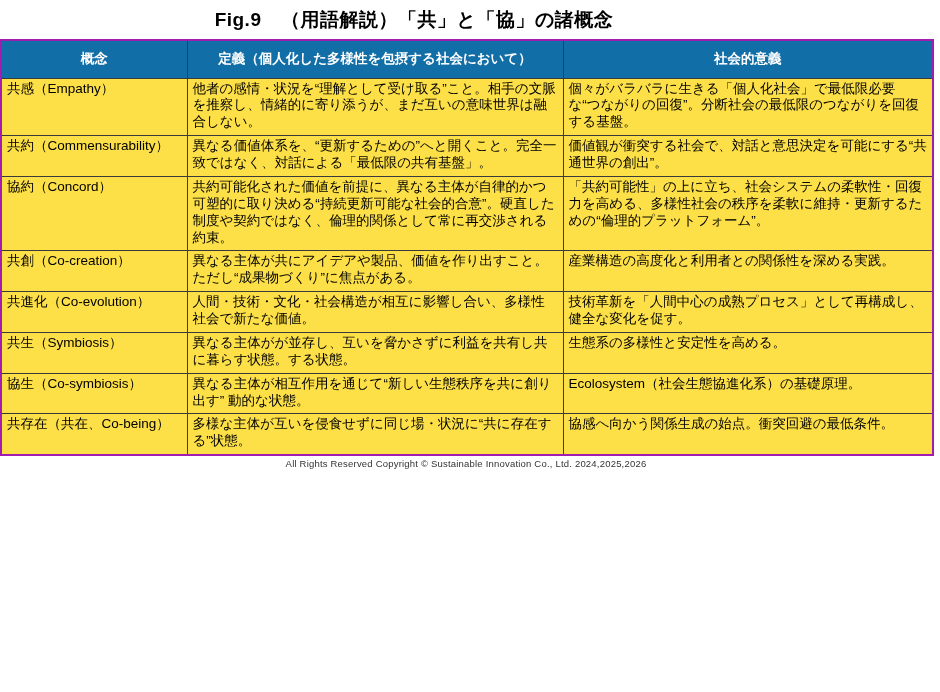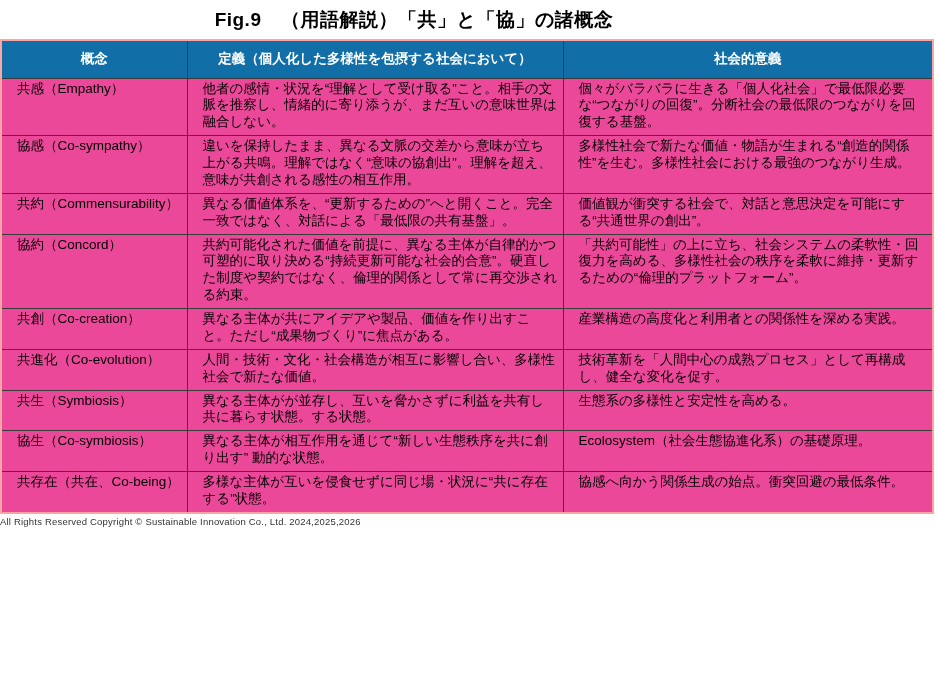--- a/index.html
+++ b/index.html
@@ -23,21 +23,21 @@
     font-weight: 600;
     color: #000000;
     padding-top: 7px;
     letter-spacing: 0.5px;
   }
   table.glossary {
     border-collapse: collapse;
     table-layout: fixed;
     width: 932px;
     margin: 6px auto 0 auto;
-    border: 2px solid #fca5a5;
+    border: 2px solid #a21caf;
   }
   table.glossary th, table.glossary td {
     border: 1px solid #3a3a3a;
     vertical-align: top;
     box-sizing: border-box;
     word-break: break-word;
   }
   table.glossary th {
     background: #116ea6;
     color: #ffffff;
@@ -45,30 +45,30 @@
     font-weight: bold;
     text-align: center;
     vertical-align: middle;
     height: 38px;
     padding: 2px 4px;
   }
   table.glossary td {
     font-size: 13.5px;
     line-height: 1.25;
     color: #000000;
-    padding: 2px 5px 4px 15px;
-    background: #ec4899;
+    padding: 2px 5px 4px 5px;
+    background: #fde047;
   }
   col.c-concept { width: 186px; }
   col.c-def     { width: 376px; }
   col.c-sig     { width: 370px; }
   .footer {
     width: 932px;
     margin: 2px auto 8px auto;
-    text-align: left;
+    text-align: center;
     font-size: 9.5px;
     color: #333333;
     letter-spacing: 0.2px;
   }
 </style>
 </head>
 <body>
 
 <div class="page">
 
@@ -85,25 +85,20 @@
         <th>概念</th>
         <th>定義（個人化した多様性を包摂する社会において）</th>
         <th>社会的意義</th>
       </tr>
     </thead>
     <tbody>
       <tr>
         <td>共感（Empathy）</td>
         <td>他者の感情・状況を“理解として受け取る”こと。相手の文脈を推察し、情緒的に寄り添うが、まだ互いの意味世界は融合しない。</td>
         <td>個々がバラバラに生きる「個人化社会」で最低限必要な“つながりの回復”。分断社会の最低限のつながりを回復する基盤。</td>
-      </tr>
-      <tr>
-        <td>協感（Co-sympathy）</td>
-        <td>違いを保持したまま、異なる文脈の交差から意味が立ち上がる共鳴。理解ではなく“意味の協創出”。理解を超え、意味が共創される感性の相互作用。</td>
-        <td>多様性社会で新たな価値・物語が生まれる“創造的関係性”を生む。多様性社会における最強のつながり生成。</td>
       </tr>
       <tr>
         <td>共約（Commensurability）</td>
         <td>異なる価値体系を、“更新するための”へと開くこと。完全一致ではなく、対話による「最低限の共有基盤」。</td>
         <td>価値観が衝突する社会で、対話と意思決定を可能にする“共通世界の創出”。</td>
       </tr>
       <tr>
         <td>協約（Concord）</td>
         <td>共約可能化された価値を前提に、異なる主体が自律的かつ可塑的に取り決める“持続更新可能な社会的合意”。硬直した制度や契約ではなく、倫理的関係として常に再交渉される約束。</td>
         <td>「共約可能性」の上に立ち、社会システムの柔軟性・回復力を高める、多様性社会の秩序を柔軟に維持・更新するための“倫理的プラットフォーム”。</td>

